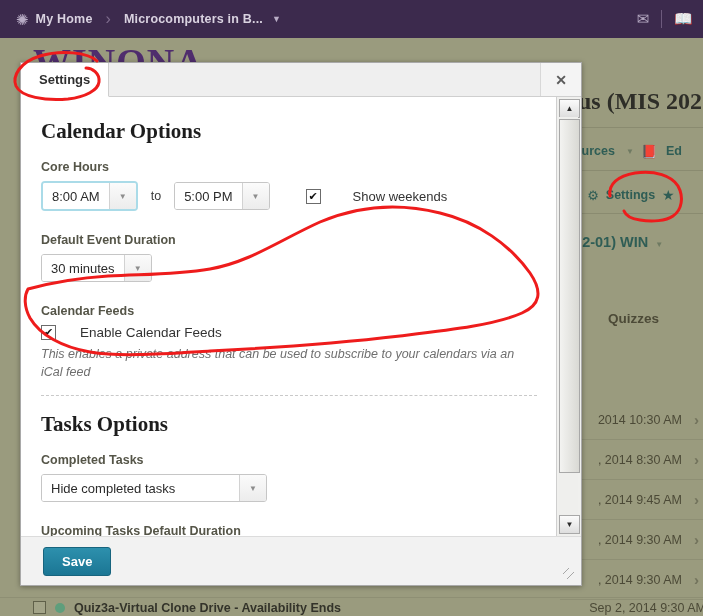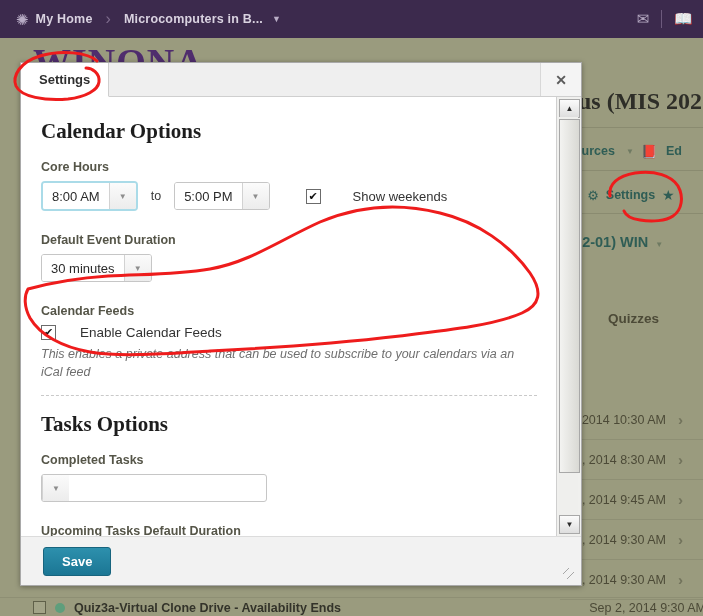--- a/index.html
+++ b/index.html
@@ -56,21 +56,21 @@
     color:#2f5d55;font-size:14.5px;font-weight:bold;white-space:nowrap;
   }
   .quizzes{
     position:absolute;left:608px;top:311px;
     color:#4c4a37;font-size:13.5px;font-weight:bold;
   }
   .ev-list{position:absolute;left:560px;top:400px;width:143px;}
   .ev-row{
     height:39px;border-bottom:1px solid #8e8f74;
     display:flex;align-items:center;justify-content:flex-end;
-    padding-right:20px;gap:12px;white-space:nowrap;
+    padding-right:4px;gap:12px;white-space:nowrap;
   }
   .ev-date{color:#4c4a37;font-size:12.5px;}
   .ev-chev{color:#72735c;font-size:15px;font-weight:bold;}
   .lastrow{
     position:absolute;left:0;top:597px;width:703px;height:19px;
     border-top:1px solid #8e8f74;display:flex;align-items:center;
     padding-left:33px;gap:9px;overflow:hidden;
   }
   .lr-box{width:11px;height:11px;border:1px solid #5f6049;background:#a3a488;}
   .lr-dot{width:10px;height:10px;border-radius:50%;background:#5e9e7c;}
@@ -308,20 +308,21 @@
         <span class="chklabel" style="margin-left:24px;font-size:13.5px;">Enable Calendar Feeds</span>
       </div>
       <div class="feeddesc">This enables a private address that can be used to subscribe to your calendars via an iCal feed</div>
 
       <div class="dashed"></div>
 
       <h2 class="sec">Tasks Options</h2>
 
       <div class="fieldlabel">Completed Tasks</div>
       <span class="sel" style="min-width:224px">
+        <span class="val" style="flex:1">Hide completed tasks</span>
         <span class="arrow">▼</span>
       </span>
 
       <div class="spacer20"></div>
 
       <div class="fieldlabel">Upcoming Tasks Default Duration</div>
       
 
       
     </div>

